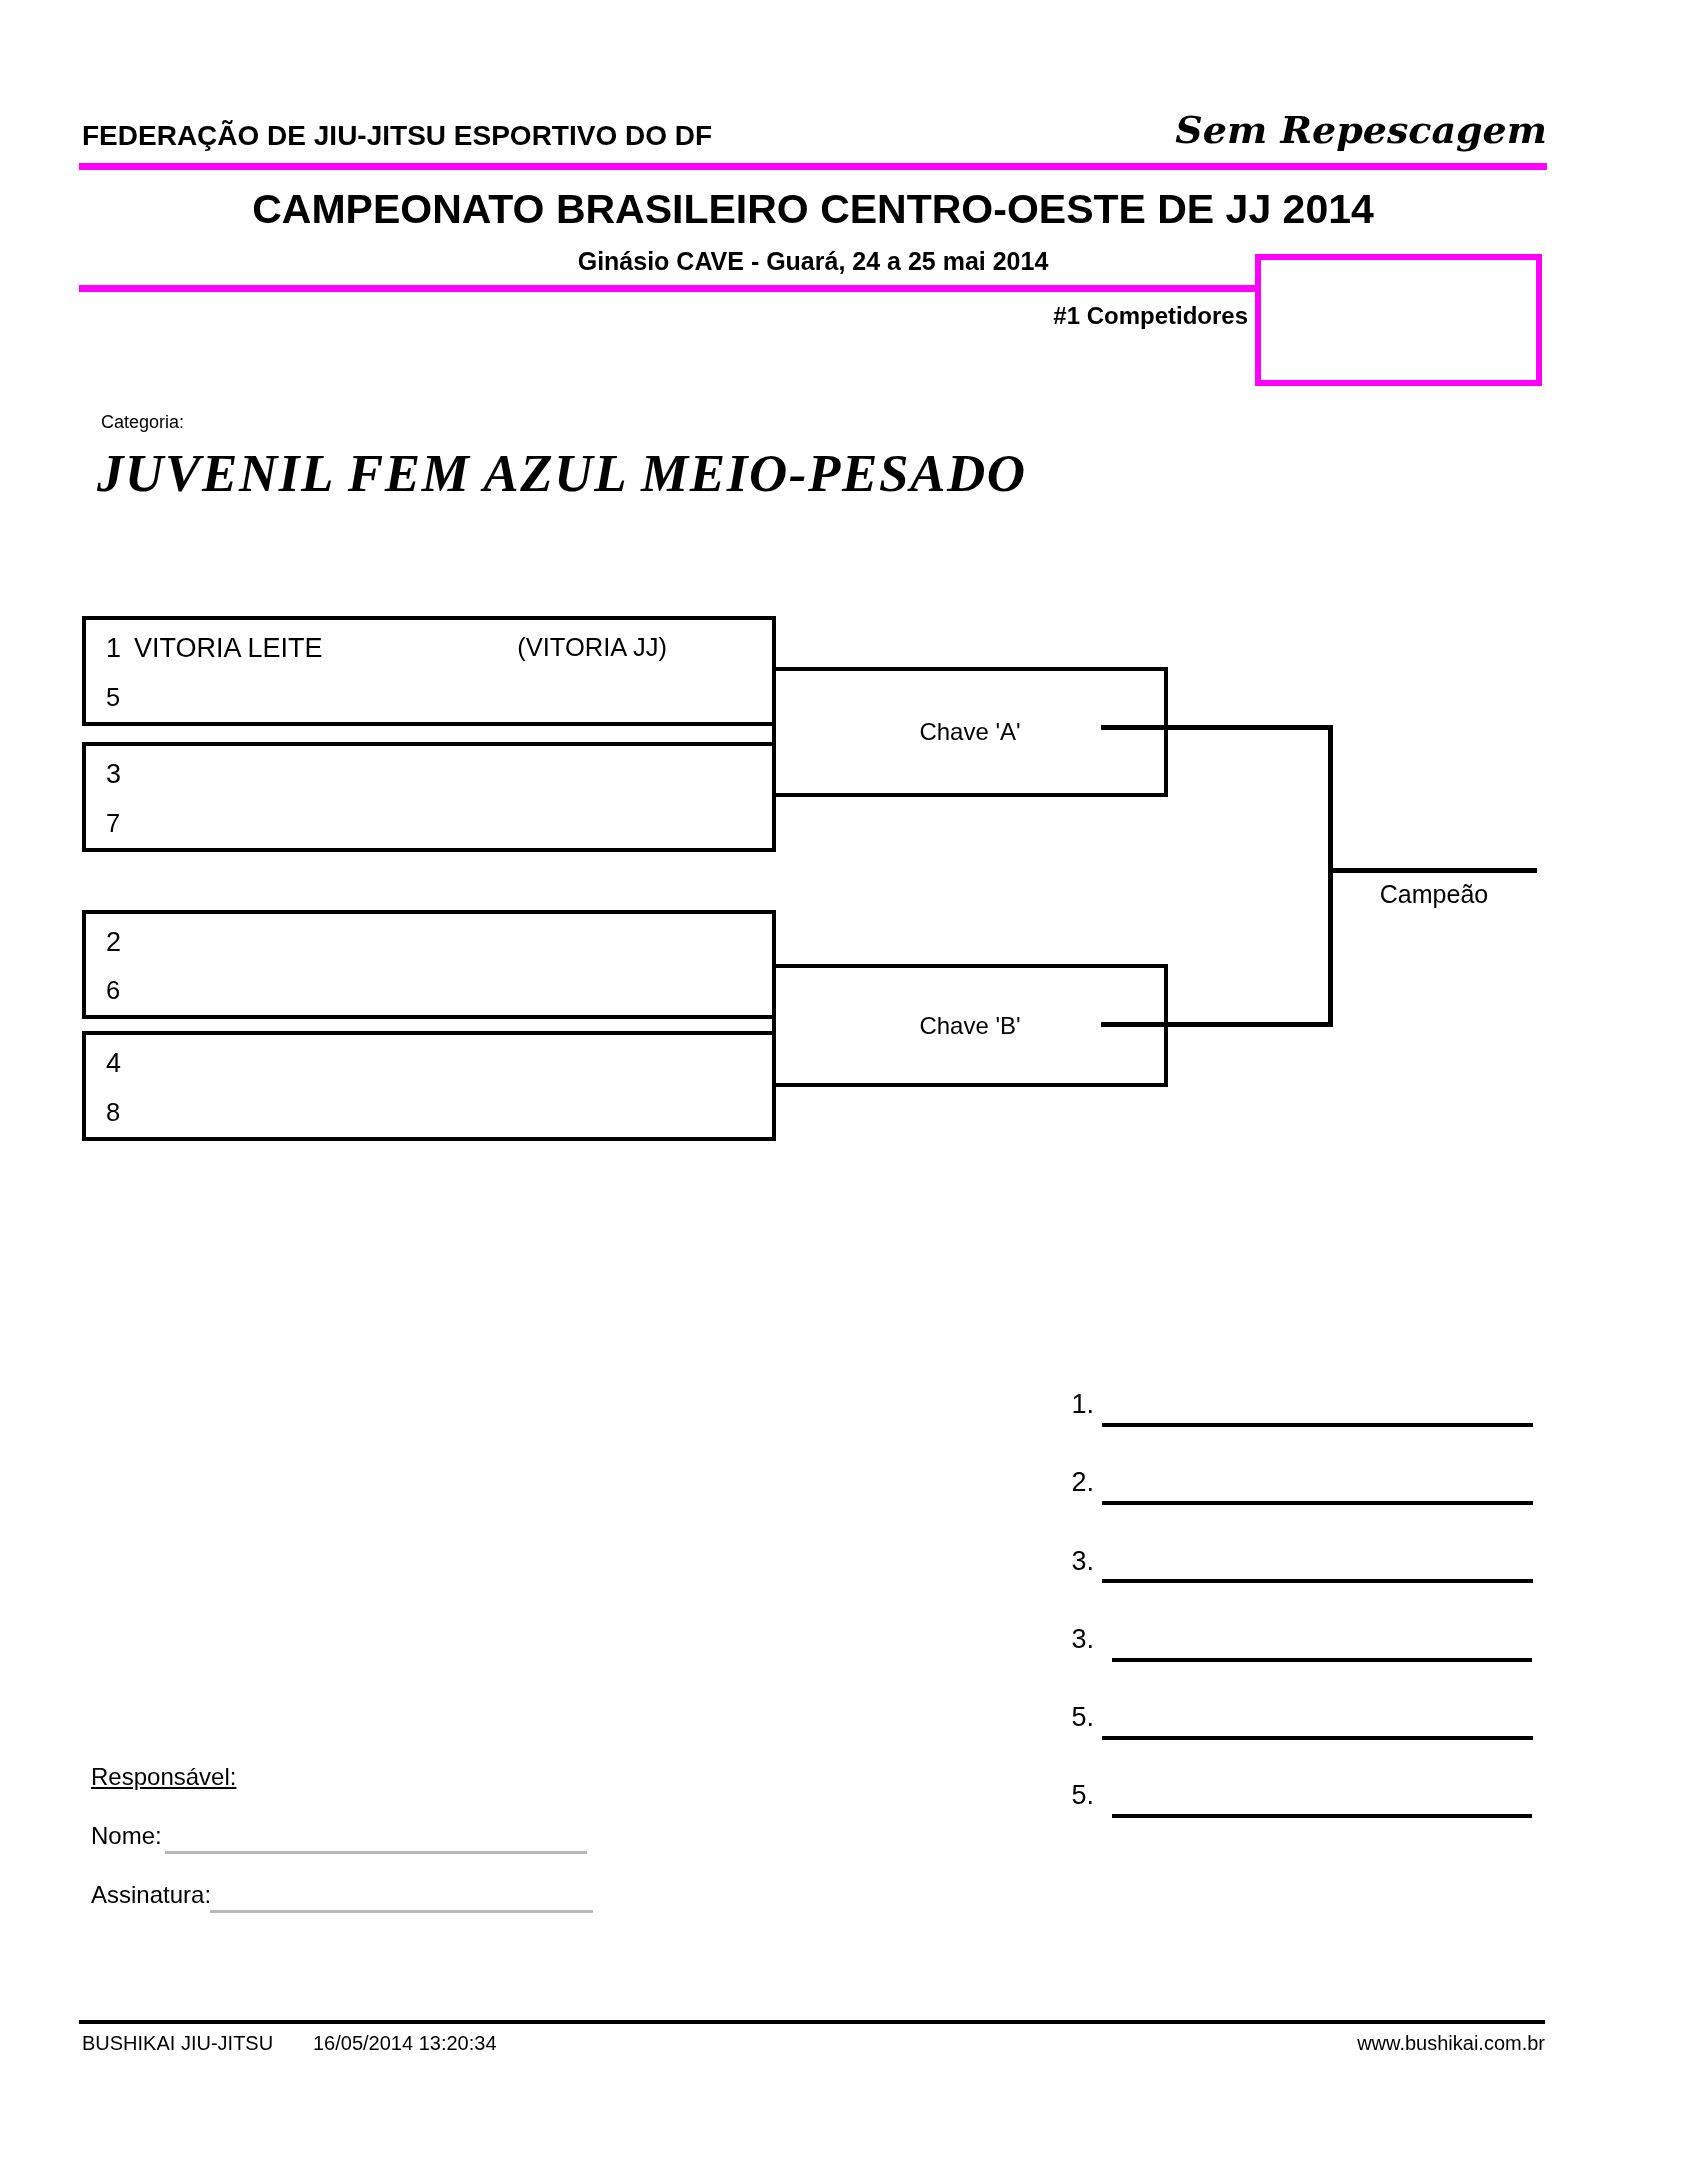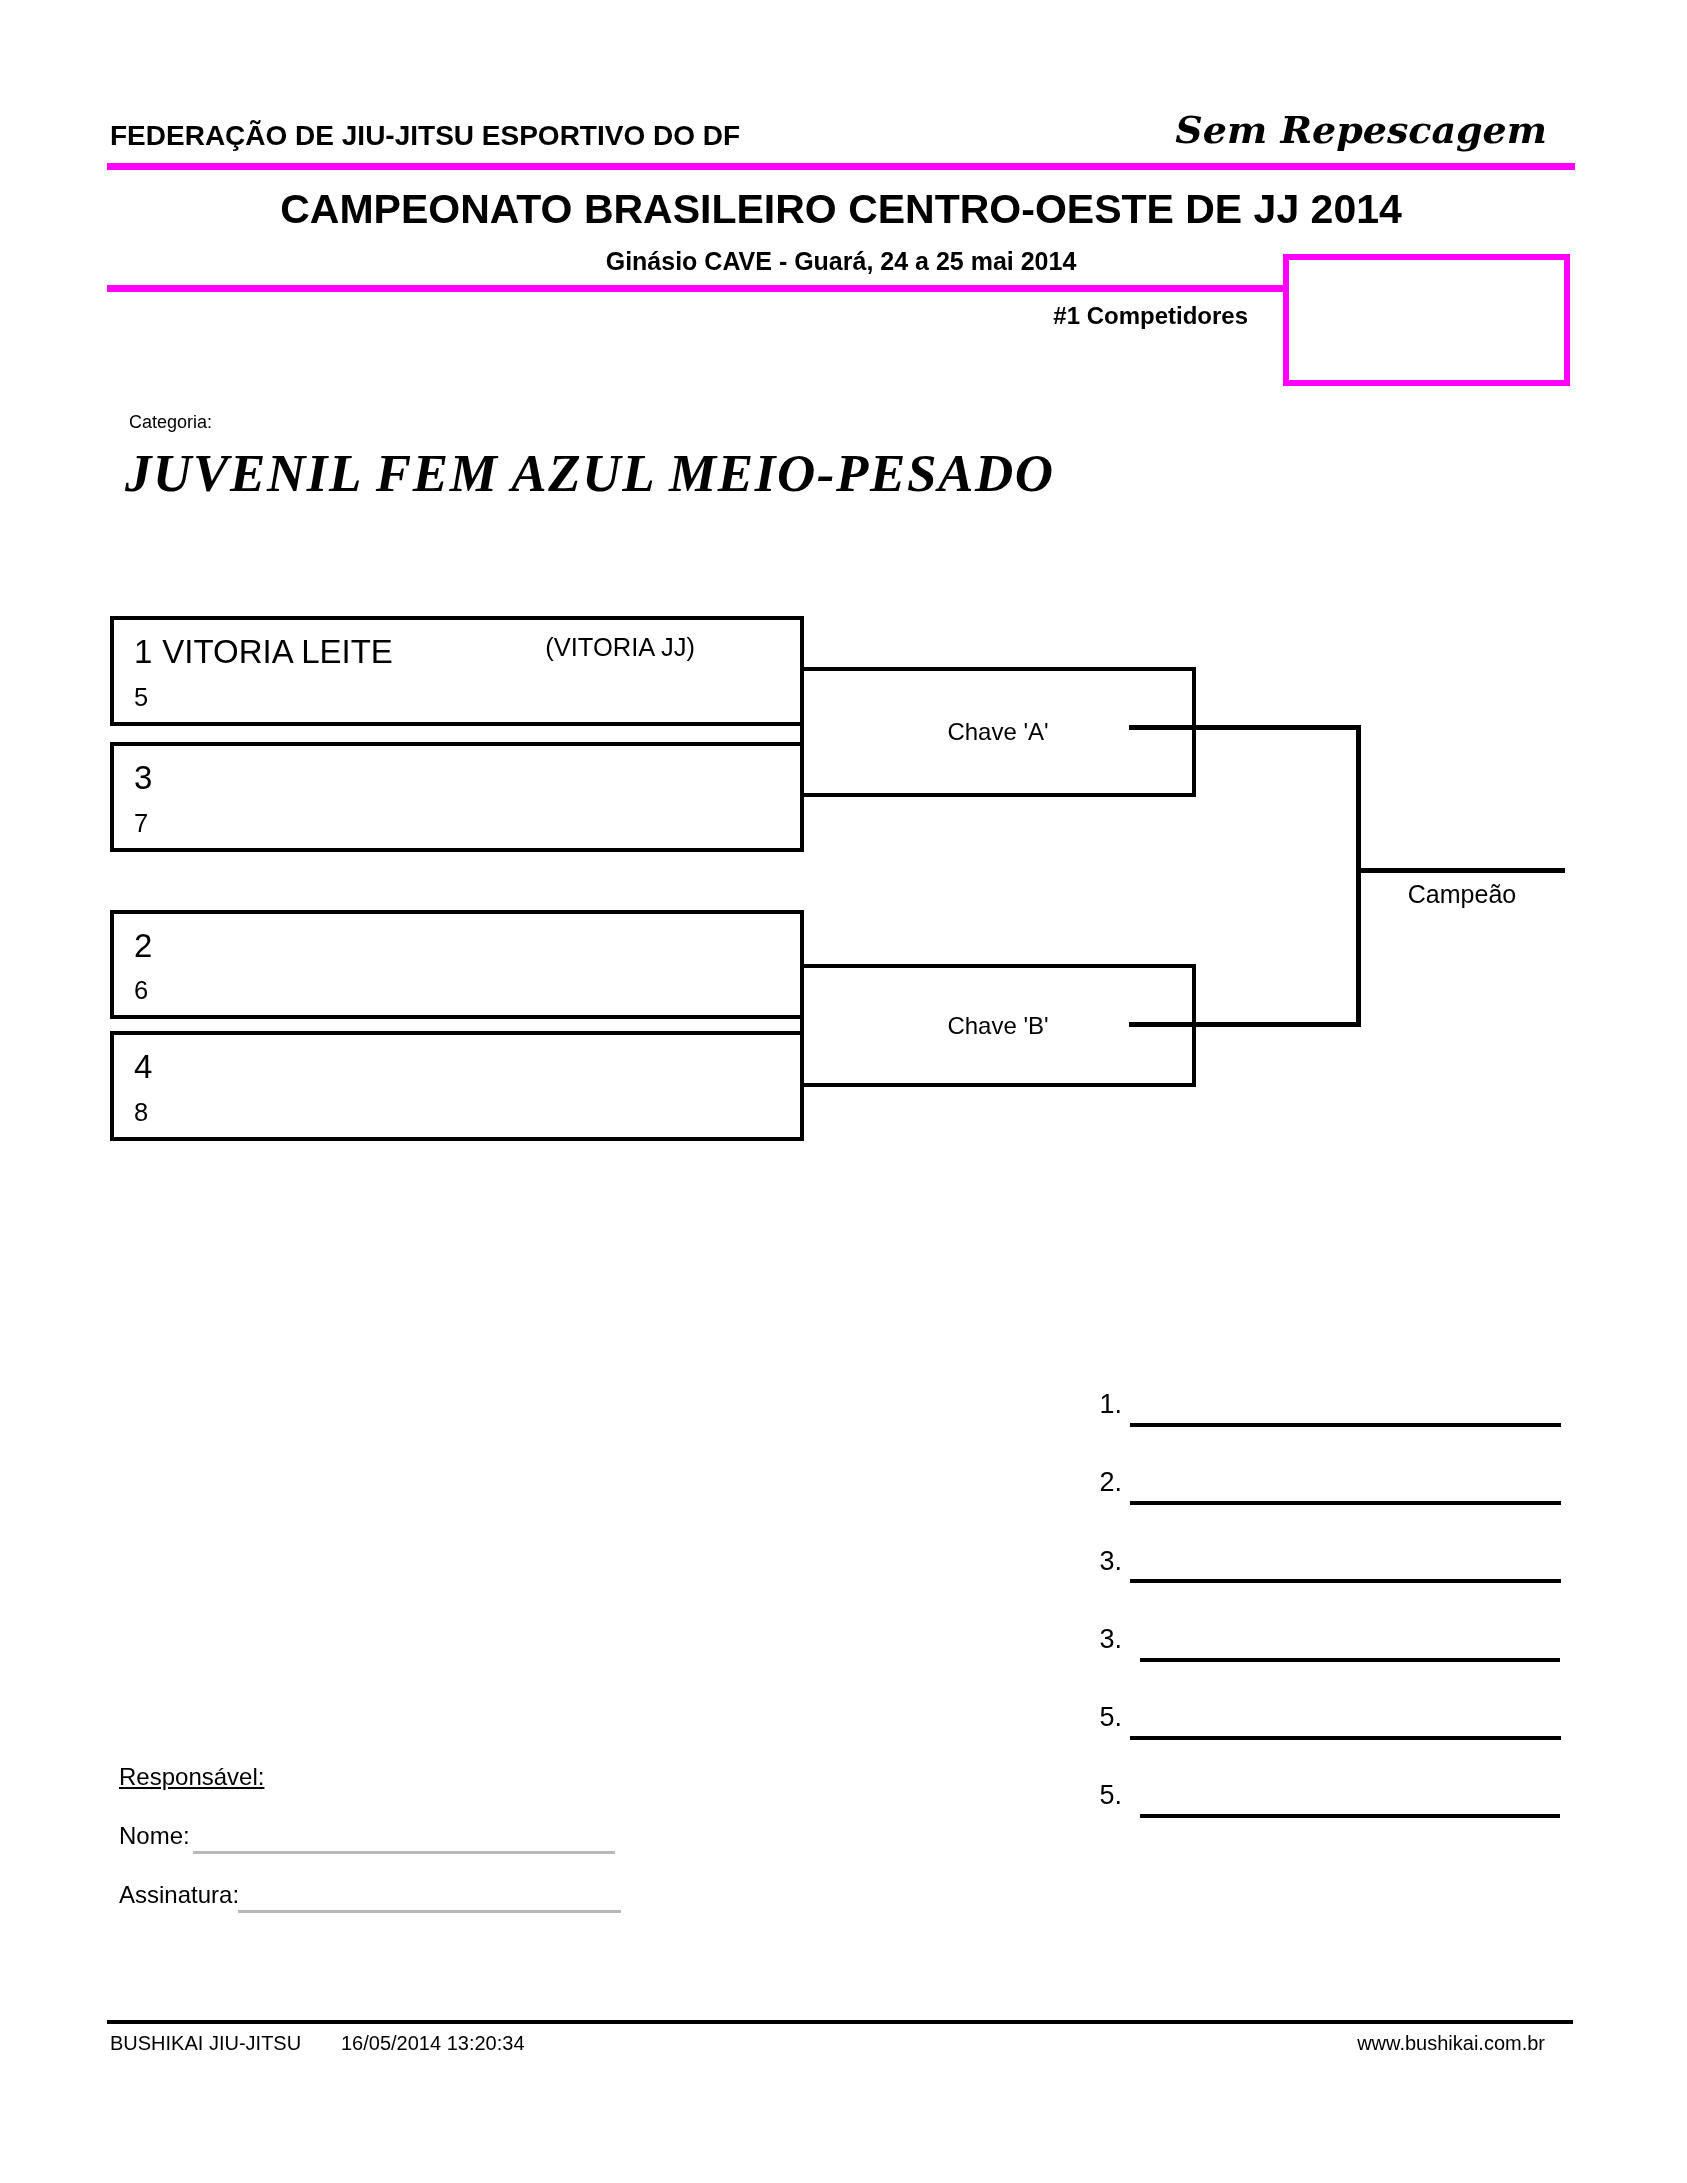--- a/index.html
+++ b/index.html
@@ -9,21 +9,21 @@
   }
   .page {
     position: relative;
     width: 1687px;
     height: 2183px;
     background: #ffffff;
     font-family: "Liberation Sans", sans-serif;
     color: #000000;
     overflow: hidden;
   }
-  .abs { position: absolute; margin-left: 28px; }
+  .abs { position: absolute; }
 
   
   .federation {
     left: 82px; top: 120px;
     font-size: 28px; font-weight: bold;
     letter-spacing: 0px;
     white-space: nowrap;
   }
   .note-script {
     right: 140px; top: 107px;
@@ -79,21 +79,21 @@
   .match-box {
     left: 82px; width: 694px;
     border: 4.1px solid #000;
     box-sizing: border-box;
     background: #ffffff;
   }
   .box-1 { top: 616px;  height: 110px; }
   .box-2 { top: 742px;  height: 110px; }
   .box-3 { top: 910px; height: 109px; }
   .box-4 { top: 1031px; height: 110px; }
-  .slot-top    { position: absolute; left: 20px; top: 13px; font-size: 33px; white-space: nowrap; }
+  .slot-top    { position: absolute; left: 20px; top: 13px; font-size: 27px; white-space: nowrap; }
   .slot-bottom { position: absolute; left: 20px; bottom: 10px; font-size: 25.5px; white-space: nowrap; }
   .slot-seed   { display: inline-block; min-width: 18px; }
   .slot-name   { margin-left: 10px; }
   .slot-team   { position: absolute; right: 105px; top: 13px; font-size: 25.5px; white-space: nowrap; }
 
   .chave-rect {
     left: 772px; width: 396px;
     border: 4.1px solid #000;
     box-sizing: border-box;
     background: transparent;

